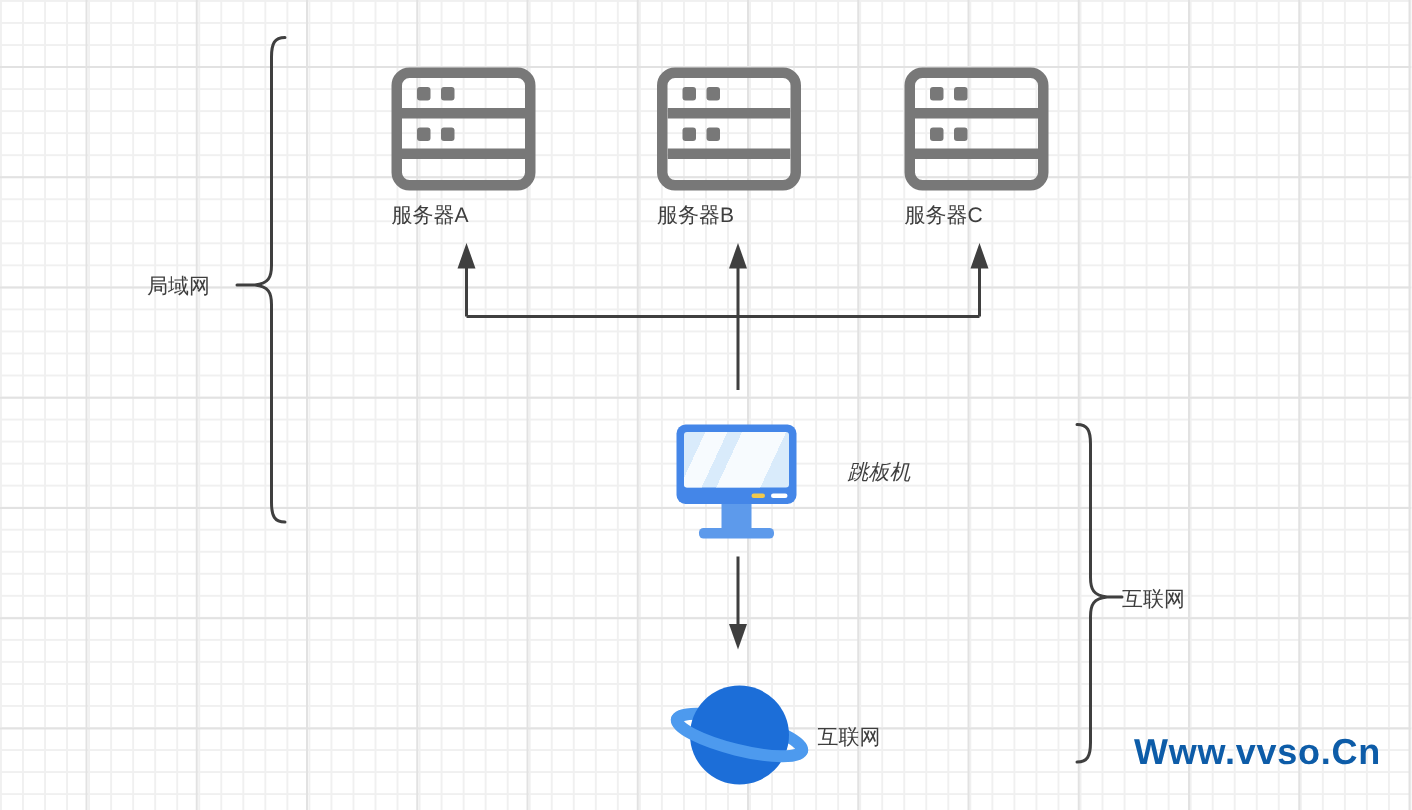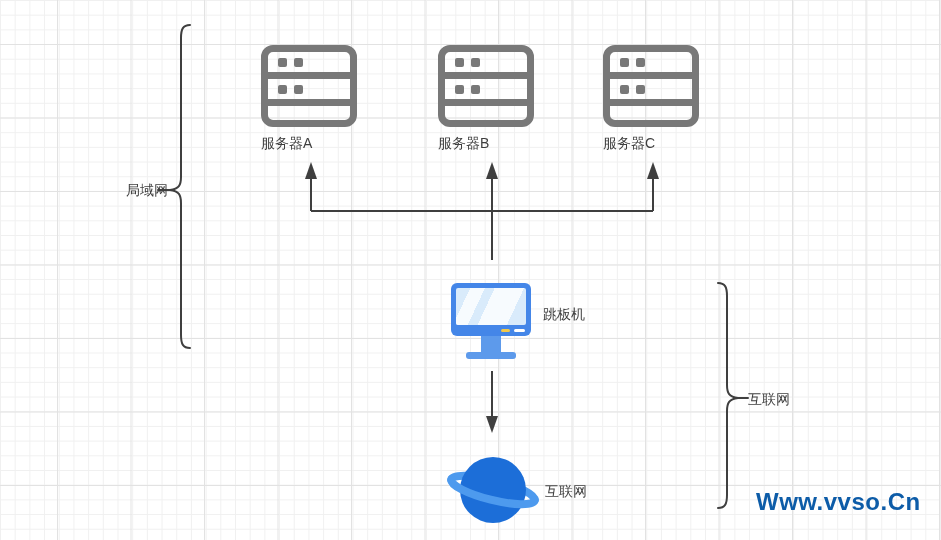--- a/index.html
+++ b/index.html
@@ -143,33 +143,33 @@
 
   <div class="monitor">
     <div class="m-body">
       <div class="m-screen"></div>
       <div class="dash dash-yellow"></div>
       <div class="dash dash-white"></div>
     </div>
     <div class="m-neck"></div>
     <div class="m-base"></div>
   </div>
-  <div class="side-label" style="left:543px;top:306px;">跳板机</div>
+  <div class="side-label" style="left:565px;top:306px;font-style:italic;">跳板机</div>
 
   <svg class="globe-svg" width="110" height="82" viewBox="0 0 110 82" xmlns="http://www.w3.org/2000/svg">
     <g>
       <g transform="translate(55,40) rotate(14)">
         <path d="M -43 0 A 43 10 0 0 1 43 0" fill="none" stroke="#4d9aee" stroke-width="8" stroke-linecap="round"></path>
       </g>
       <circle cx="55" cy="40" r="33" fill="#1c6ed8"></circle>
       <g transform="translate(55,40) rotate(14)">
         <path d="M -43 0 A 43 10 0 0 0 43 0" fill="none" stroke="#4d9aee" stroke-width="8" stroke-linecap="round"></path>
       </g>
     </g>
   </svg>
   <div class="side-label" style="left:545px;top:483px;">互联网</div>
 
-  <div class="side-label" style="left:108px;top:182px;width:60px;text-align:right;">局域网</div>
+  <div class="side-label" style="left:98px;top:182px;width:60px;">局域网</div>
   <div class="side-label" style="left:748px;top:391px;">互联网</div>
 
   <div class="watermark">Www.vvso.Cn</div>
 
 </div>
 
 </body></html>

